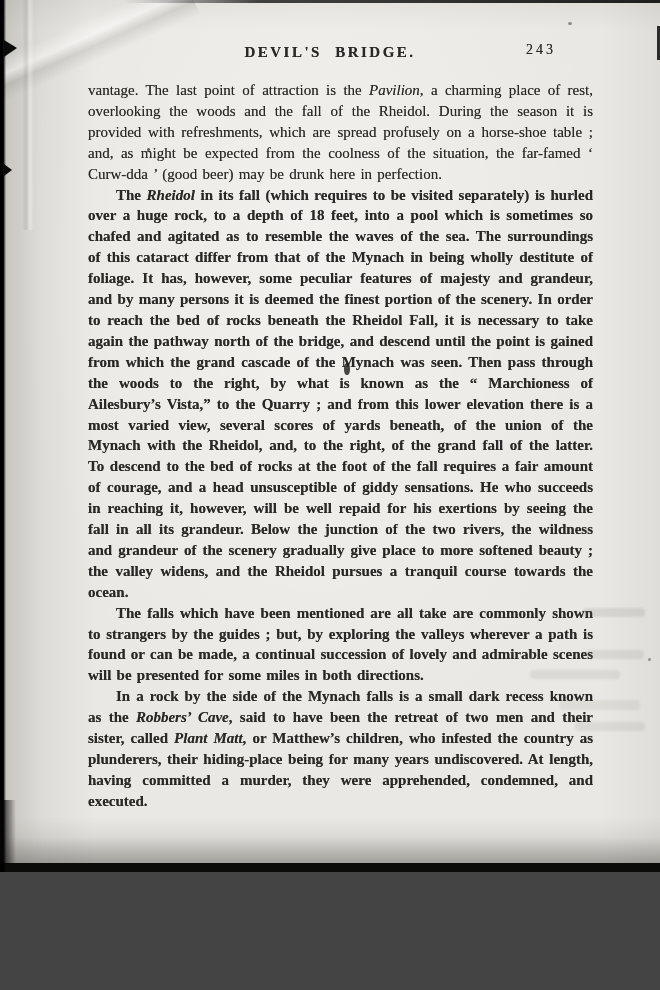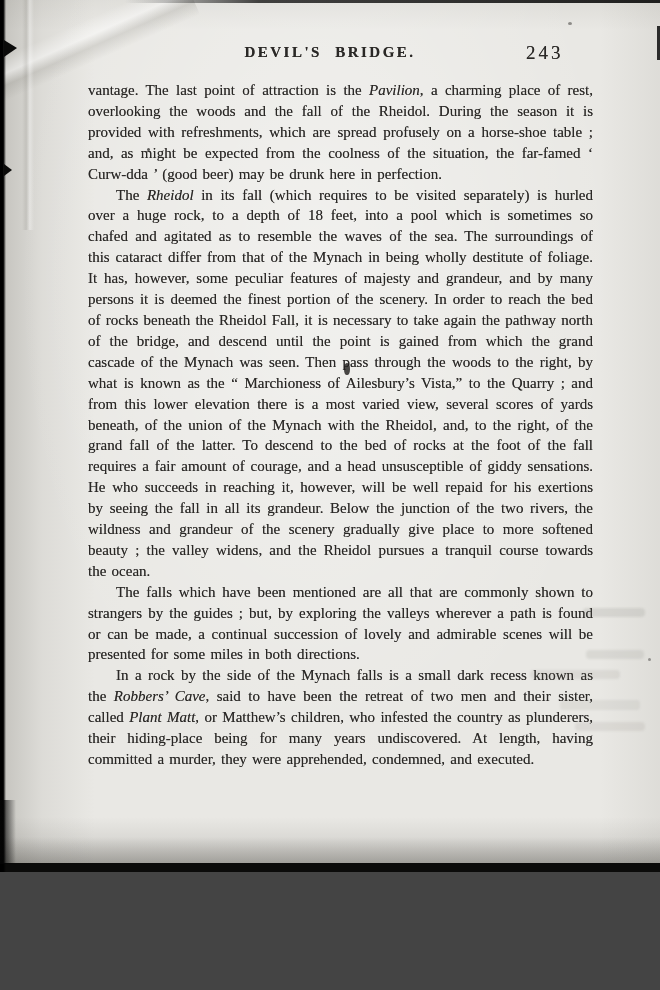--- a/index.html
+++ b/index.html
@@ -71,33 +71,33 @@
   }
   
   .running-header{position:absolute;top:44px;left:0;width:660px;height:24px;}
   .header-title{
     position:absolute;left:0;width:660px;text-align:center;
     font-size:15px;font-weight:700;letter-spacing:2.5px;word-spacing:7px;
     text-shadow:0 0 0.6px rgba(42,40,38,0.65);
   }
   .page-number{
     position:absolute;left:526px;top:-2px;
-    font-size:19px;letter-spacing:3px;
+    font-size:14px;letter-spacing:3px;
     text-shadow:0 0 0.6px rgba(42,40,38,0.65);
   }
   
   .page-body{
     position:absolute;left:88px;top:80px;width:505px;
     font-size:15px;line-height:20.9px;
     text-align:justify;
     word-spacing:1.5px;
     text-shadow:0 0 0.6px rgba(42,40,38,0.6);
   }
   .para{margin:0;}
-  .para.indent{text-indent:28px;}
+  .para.indent{text-indent:28px;font-weight:bold;}
   .it{font-style:italic;}
   
   .ink-speck{position:absolute;pointer-events:none;}
   .ghost-mark{position:absolute;pointer-events:none;filter:blur(1px);}
 </style>
 </head>
 <body>
 
 <div class="scan">
 
@@ -105,21 +105,21 @@
   <div class="crease-vertical"></div>
 
   <div class="running-header">
     <span class="header-title">DEVIL'S BRIDGE.</span>
     <span class="page-number">243</span>
   </div>
 
   <div class="page-body">
       <p class="para"><span class="">vantage. The last point of attraction is the </span><span class="it">Pavilion</span><span class="">, a charming place of rest, overlooking the woods and the fall of the Rheidol. During the season it is provided with refreshments, which are spread profusely on a horse-shoe table ; and, as might be expected from the coolness of the situation, the far-famed ‘ Curw-dda ’ (good beer) may be drunk here in perfection.</span></p>
       <p class="para indent"><span class="">The </span><span class="it">Rheidol</span><span class=""> in its fall (which requires to be visited separately) is hurled over a huge rock, to a depth of 18 feet, into a pool which is sometimes so chafed and agitated as to resemble the waves of the sea. The surroundings of this cataract differ from that of the Mynach in being wholly destitute of foliage. It has, however, some peculiar features of majesty and grandeur, and by many persons it is deemed the finest portion of the scenery. In order to reach the bed of rocks beneath the Rheidol Fall, it is necessary to take again the pathway north of the bridge, and descend until the point is gained from which the grand cascade of the Mynach was seen. Then pass through the woods to the right, by what is known as the “ Marchioness of Ailesbury’s Vista,” to the Quarry ; and from this lower elevation there is a most varied view, several scores of yards beneath, of the union of the Mynach with the Rheidol, and, to the right, of the grand fall of the latter. To descend to the bed of rocks at the foot of the fall requires a fair amount of courage, and a head unsusceptible of giddy sensations. He who succeeds in reaching it, however, will be well repaid for his exertions by seeing the fall in all its grandeur. Below the junction of the two rivers, the wildness and grandeur of the scenery gradually give place to more softened beauty ; the valley widens, and the Rheidol pursues a tranquil course towards the ocean.</span></p>
-      <p class="para indent"><span class="">The falls which have been mentioned are all that are commonly shown to strangers by the guides ; but, by exploring the valleys wherever a path is found or can be made, a continual succession of lovely and admirable scenes will be presented for some miles in both directions.</span></p>
+      <p class="para indent"><span class="">The falls which have been mentioned are all take are commonly shown to strangers by the guides ; but, by exploring the valleys wherever a path is found or can be made, a continual succession of lovely and admirable scenes will be presented for some miles in both directions.</span></p>
       <p class="para indent"><span class="">In a rock by the side of the Mynach falls is a small dark recess known as the </span><span class="it">Robbers’ Cave</span><span class="">, said to have been the retreat of two men and their sister, called </span><span class="it">Plant Matt</span><span class="">, or Matthew’s children, who infested the country as plunderers, their hiding-place being for many years undiscovered. At length, having committed a murder, they were apprehended, condemned, and executed.</span></p>
     </div>
 
   <div class="page-bottom-shadow"></div>
   <div class="page-bottom-edge"></div>
   <div class="page-top-edge"></div>
   <div class="page-right-edge-mark"></div>
   <div class="binding-edge"></div>
   <div class="binding-notch-top"></div>
   <div class="binding-notch-mid"></div>

